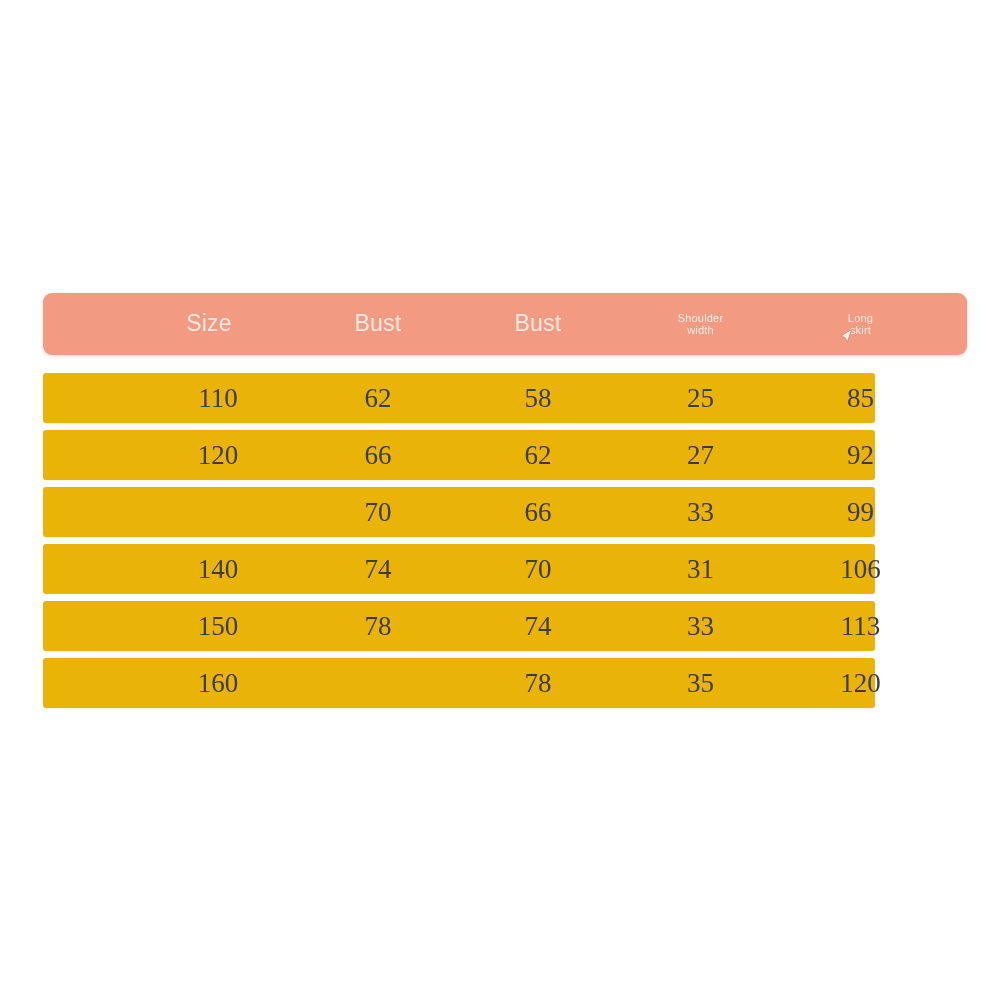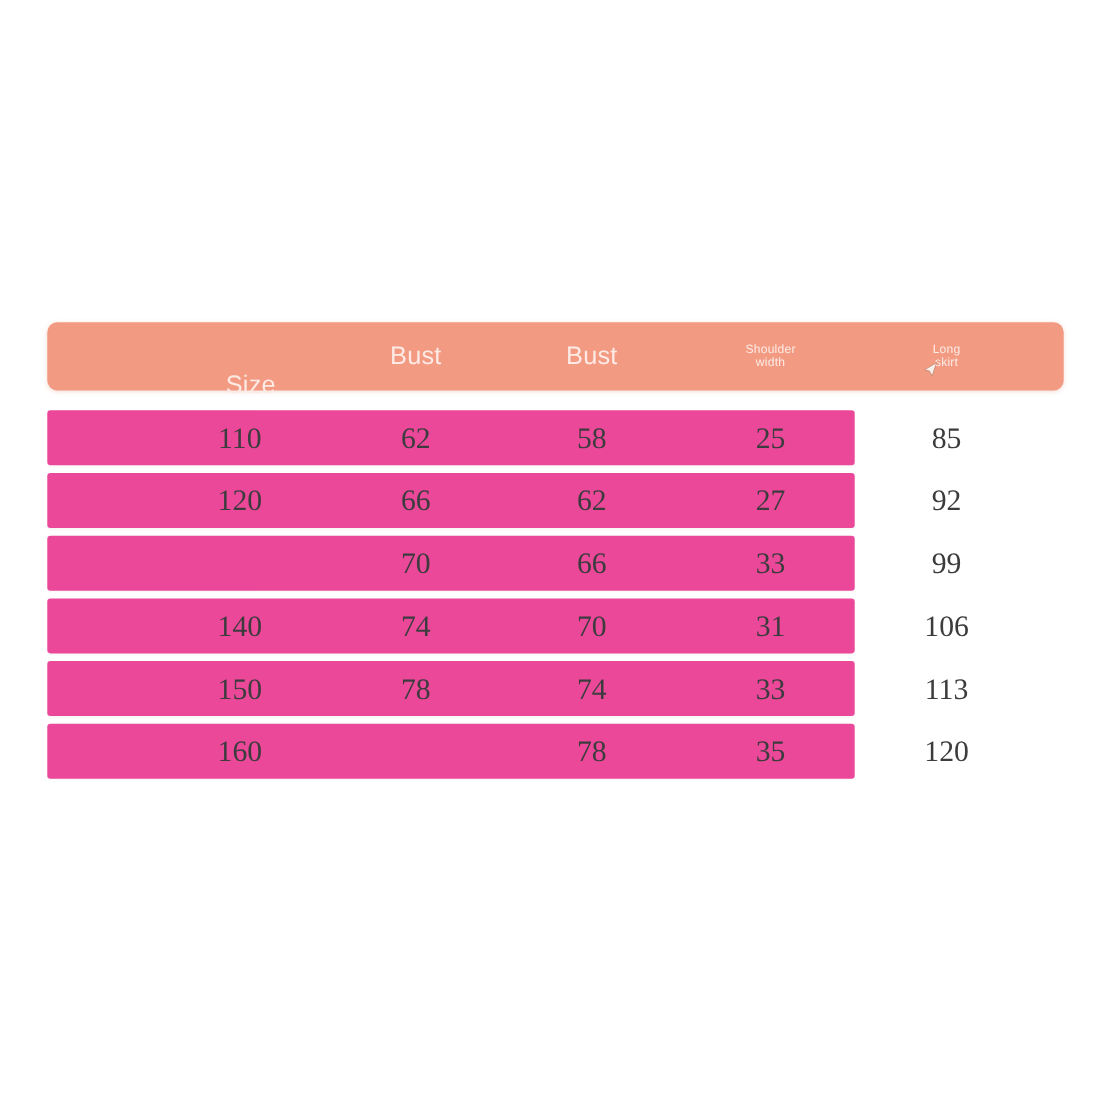--- a/index.html
+++ b/index.html
@@ -42,21 +42,21 @@
     letter-spacing: 0.2px;
   }
   .head-cell .head-label {
     text-align: center;
     line-height: 1.12;
     white-space: pre-line;
   }
   .head-cell.single .head-label { font-size: 23px; }
   .head-cell.wrapped .head-label { font-size: 11px; }
 
-  .head-c0 { left: 85px;  width: 200px; margin-top: 26px; }
+  .head-c0 { left: 66px;  width: 200px; }
   .head-c1 { left: 240px; width: 190px; }
   .head-c2 { left: 400px; width: 190px; }
   .head-c3 { left: 560px; width: 195px; }
   .head-c4 { left: 720px; width: 195px; }
 
   
   .cursor-icon {
     position: absolute;
     left: 838px;
     top: 327px;
@@ -66,22 +66,22 @@
   }
 
   
   .rows {
     position: relative;
     margin-top: 18px;
   }
   .data-row {
     position: relative;
     height: 50px;
-    width: 734px;
-    background: #ec4899;
+    width: 832px;
+    background: #eab308;
     border-radius: 3px;
     margin-bottom: 7px;
     box-shadow: 0 1px 2px rgba(0,0,0,0.035);
   }
   .data-cell {
     position: absolute;
     top: 0;
     height: 50px;
     display: flex;
     align-items: center;

